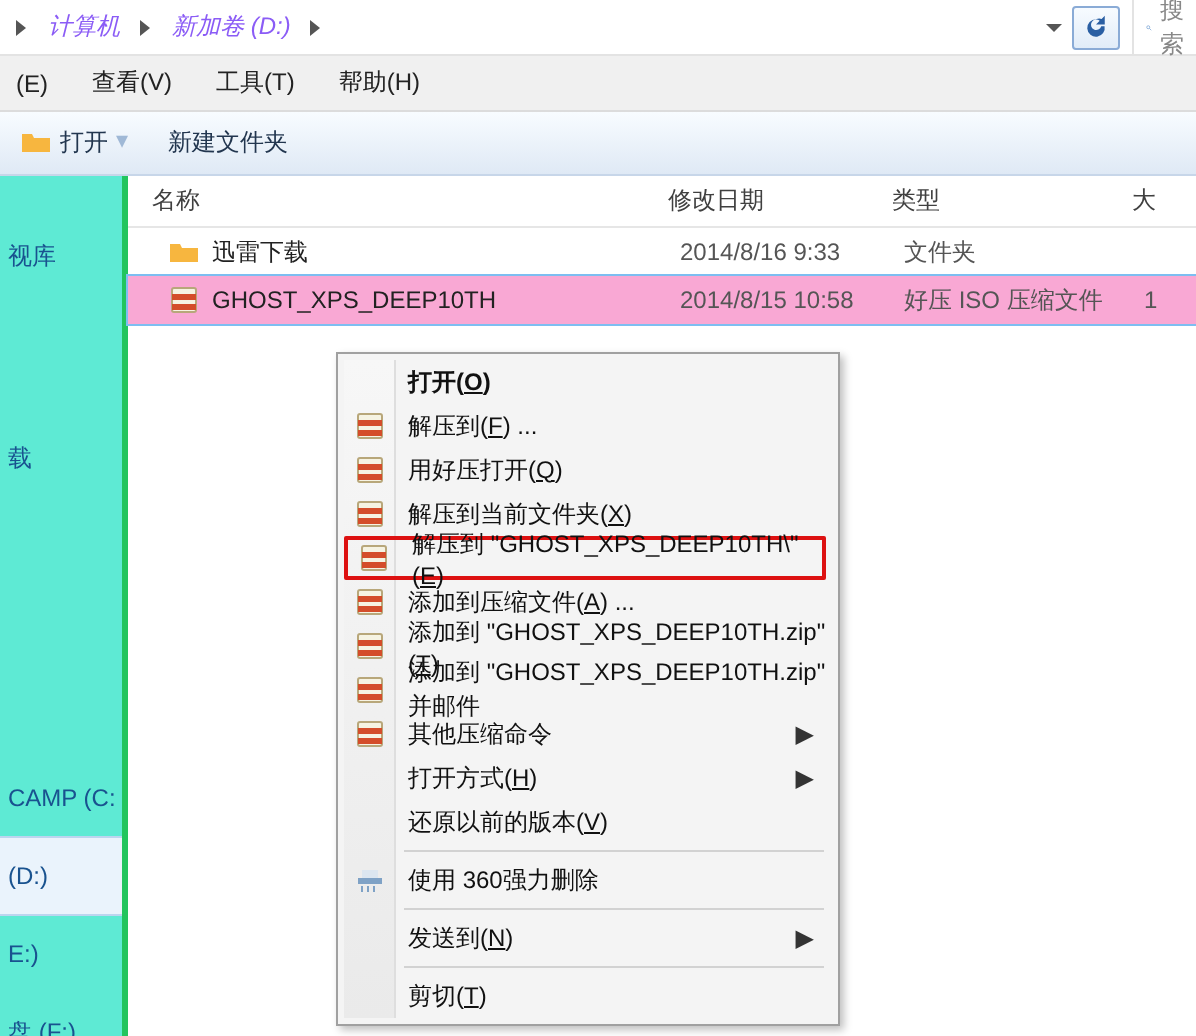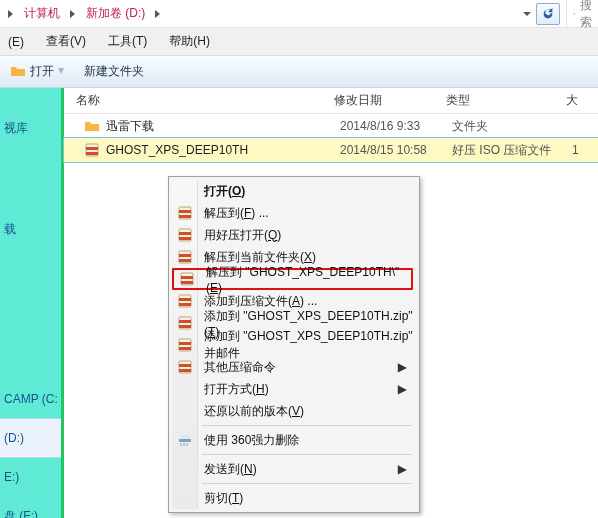--- a/index.html
+++ b/index.html
@@ -1,20 +1,20 @@
 <!DOCTYPE html>
 <html><head>
   <meta charset="utf-8">
   <style>
     * { margin: 0; padding: 0; box-sizing: border-box; font-family: "Microsoft YaHei", "SimSun", Tahoma, sans-serif; font-size: 12px; }
     body { background: #fff; width: 598px; height: 518px; overflow: hidden; position: relative; }
 
     .breadcrumb-bar { display: flex; align-items: center; height: 28px; border-bottom: 1px solid #e3e3e3; background: #fff; }
     .breadcrumb { display: flex; align-items: center; flex: 1; padding-left: 4px; }
-    .crumb { padding: 4px 6px; color: #be185d; }
+    .crumb { padding: 4px 6px; color: #8b5cf6; font-style: italic; }
     .chev { width: 14px; height: 14px; display: inline-flex; align-items: center; justify-content: center; color: #555; }
     .refresh-btn { width: 24px; height: 22px; margin-right: 6px; display: flex; align-items: center; justify-content: center; background: linear-gradient(#f7fbff,#e1ecf8); border: 1px solid #8aabd6; border-radius: 2px; }
     .search-box { display: flex; align-items: center; padding: 0 6px; height: 28px; border-left: 1px solid #e3e3e3; width: 32px; color: #888; }
     .search-box svg { margin-right: 4px; }
 
     .menu-bar { display: flex; align-items: center; gap: 14px; height: 28px; padding: 0 4px; background: #f0f0f0; border-bottom: 1px solid #dcdcdc; }
     .menu-item { color: #222; padding: 4px 4px; }
 
     .toolbar { display: flex; align-items: center; gap: 20px; height: 32px; padding: 0 10px; background: linear-gradient(#f8fcff,#dfe9f5); border-bottom: 1px solid #c7d6e9; }
     .tb-btn { display: flex; align-items: flex-start; gap: 4px; color: #22364f; }
@@ -27,21 +27,21 @@
     .content { flex: 1; background: #fff; }
     .columns { display: flex; height: 26px; align-items: center; border-bottom: 1px solid #e6e6e6; color: #404040; }
     .col { padding: 0 12px; }
     .col.name { flex: 0 0 258px; }
     .col.date { flex: 0 0 112px; }
     .col.type { flex: 0 0 120px; }
     .col.size { flex: 1; }
 
     .row { display: flex; height: 24px; align-items: center; }
     .row .icon { margin: 0 6px 0 20px; width: 16px; height: 16px; display: inline-flex; }
-    .row.selected { background: #fef9c3; outline: 1px solid #7dbef1; }
+    .row.selected { background: #f9a8d4; outline: 1px solid #7dbef1; }
     .cell-name { flex: 0 0 234px; color: #222; white-space: nowrap; overflow: hidden; }
     .cell-date { flex: 0 0 112px; color: #555; }
     .cell-type { flex: 0 0 120px; color: #555; white-space: nowrap; overflow: hidden; }
     .cell-size { flex: 1; color: #555; }
 
     
     .i-folder { fill: #f7b63f; }
     .i-archive rect.body { fill: #f6f3e2; stroke: #b8a77a; }
     .i-archive rect.band { fill: #d44d2a; }
 

